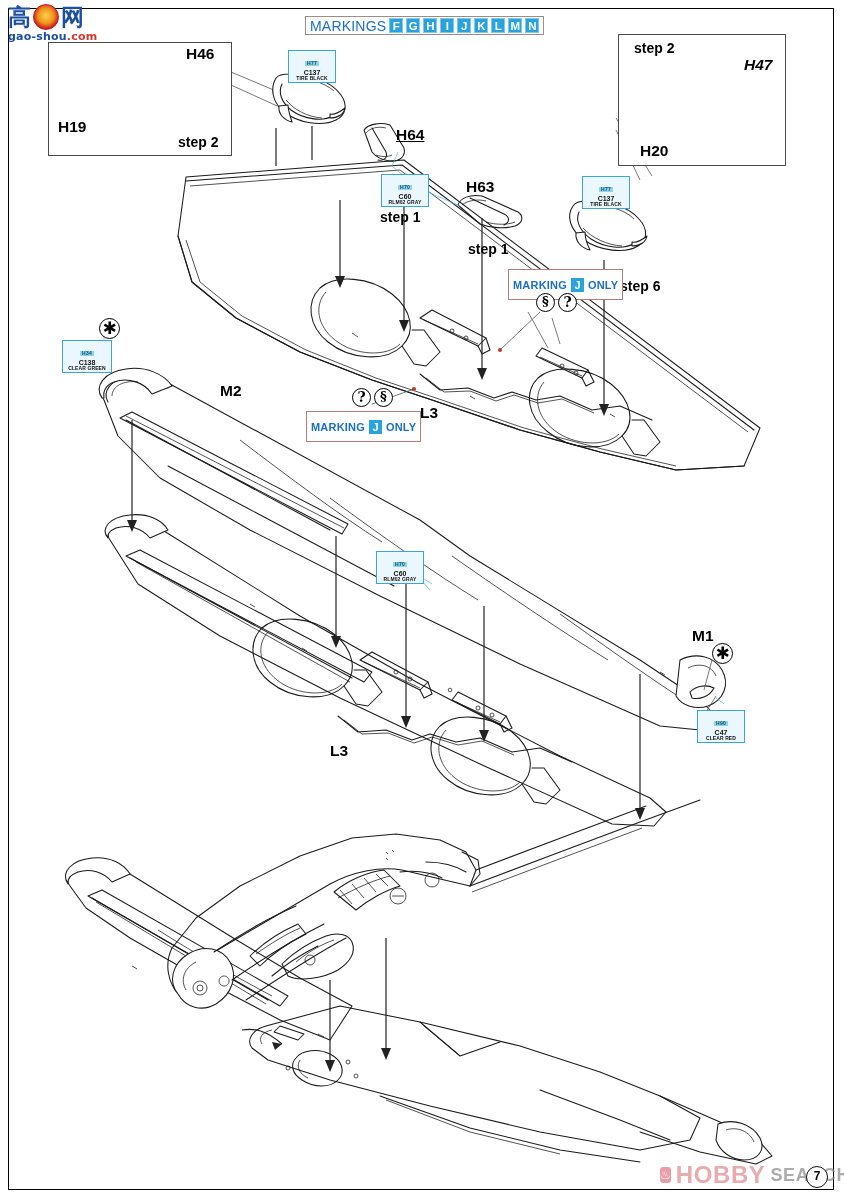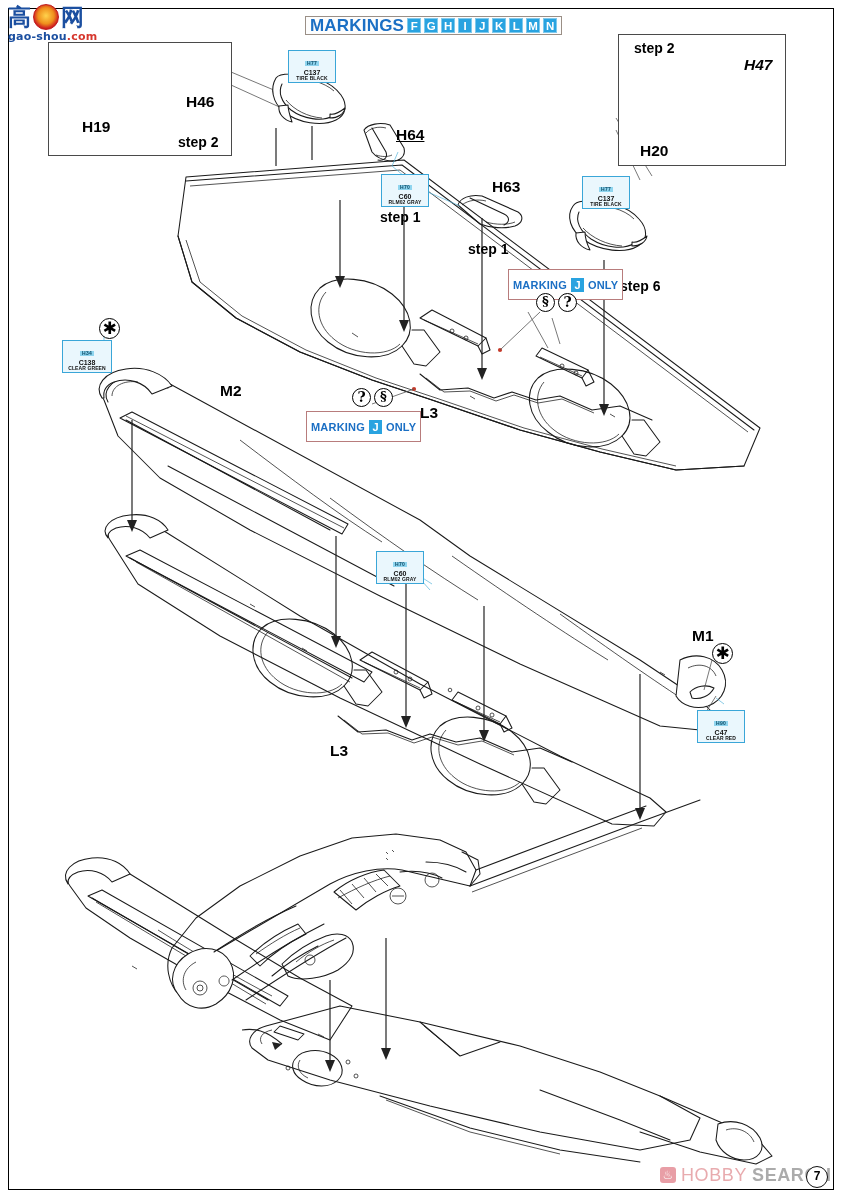--- a/index.html
+++ b/index.html
@@ -39,21 +39,21 @@
   .wm-bottom{
     position:absolute;left:660px;top:1162px;width:176px;height:26px;
     display:flex;align-items:center;gap:5px;opacity:.72;
   }
   .wm-bottom .flame{
     width:16px;height:16px;background:#e07a84;border-radius:3px;
     display:flex;align-items:center;justify-content:center;
     color:#fff;font-size:12px;line-height:12px;font-family:"DejaVu Sans",sans-serif;
   }
   .wm-bottom .hs1{
-    font-family:"Liberation Sans",sans-serif;font-weight:normal;font-size:18px;
+    font-family:"Liberation Sans",sans-serif;font-weight:bold;font-size:24px;
     color:#e08b90;letter-spacing:.6px;
   }
   .wm-bottom .hs2{
     font-family:"Liberation Sans",sans-serif;font-weight:bold;font-size:18px;
     color:#8c8c8c;letter-spacing:.6px;
   }
 
   .page-num{
     position:absolute;left:806px;top:1166px;width:20px;height:20px;
     border:1.4px solid #111;border-radius:50%;
@@ -61,21 +61,21 @@
     background:#fff;
   }
 
   
   .markings{
     position:absolute;left:305px;top:16px;height:19px;
     border:1px solid #9a8f86;background:#fdfdfd;
     display:flex;align-items:center;padding:0 4px;gap:3px;box-sizing:border-box;
   }
   .markings .mk-label{
-    font-size:17px;font-weight:bold;color:#1b6fc4;letter-spacing:.2px;
+    font-size:14px;font-weight:normal;color:#1b6fc4;letter-spacing:.2px;
   }
   .markings .mk-letter{
     width:14px;height:15px;background:#29a3e0;color:#fff;
     font-size:11.5px;font-weight:bold;text-align:center;line-height:15px;
     border:1px solid #7fc9ec;box-sizing:border-box;
   }
 
   
   .detailbox{position:absolute;border:1.4px solid #4a4a4a;background:#fff;}
   #detail-left{left:48px;top:42px;width:182px;height:112px;}
@@ -476,22 +476,22 @@
     <span class="mk-letter">H</span>
     <span class="mk-letter">I</span>
     <span class="mk-letter">J</span>
     <span class="mk-letter">K</span>
     <span class="mk-letter">L</span>
     <span class="mk-letter">M</span>
     <span class="mk-letter">N</span>
   </div>
 
   <div class="detailbox" id="detail-left"></div>
-  <div class="lbl part" style="left:186px;top:45px;margin-top:48px;">H46</div>
-  <div class="lbl part" style="left:58px;top:118px;margin-left:24px;">H19</div>
+  <div class="lbl part" style="left:186px;top:45px;">H46</div>
+  <div class="lbl part" style="left:58px;top:118px;">H19</div>
   <div class="lbl step" style="left:178px;top:134px;">step 2</div>
 
   <div class="detailbox" id="detail-right"></div>
   <div class="lbl step" style="left:634px;top:40px;">step 2</div>
   <div class="lbl part" style="left:744px;top:56px;font-style:italic;">H47</div>
   <div class="lbl part" style="left:640px;top:142px;">H20</div>
 
   <div class="paint" style="left:288px;top:50px;width:48px;">
     <span class="h">H77</span>
     <span class="c">C137</span>
@@ -522,21 +522,21 @@
     <span class="n">RLM02 GRAY</span>
   </div>
 
   <div class="paint" style="left:697px;top:710px;width:48px;">
     <span class="h">H90</span>
     <span class="c">C47</span>
     <span class="n">CLEAR RED</span>
   </div>
 
   <div class="lbl part" style="left:396px;top:126px;text-decoration:underline;">H64</div>
-  <div class="lbl part" style="left:466px;top:178px;margin-left:26px;">H63</div>
+  <div class="lbl part" style="left:466px;top:178px;">H63</div>
   <div class="lbl part" style="left:220px;top:382px;">M2</div>
   <div class="lbl part" style="left:692px;top:627px;">M1</div>
   <div class="lbl part" style="left:420px;top:404px;">L3</div>
   <div class="lbl part" style="left:330px;top:742px;">L3</div>
 
   <div class="lbl step" style="left:380px;top:209px;">step 1</div>
   <div class="lbl step" style="left:468px;top:241px;">step 1</div>
   <div class="lbl step" style="left:620px;top:278px;">step 6</div>
 
   <div class="mjo" style="left:508px;top:269px;">

